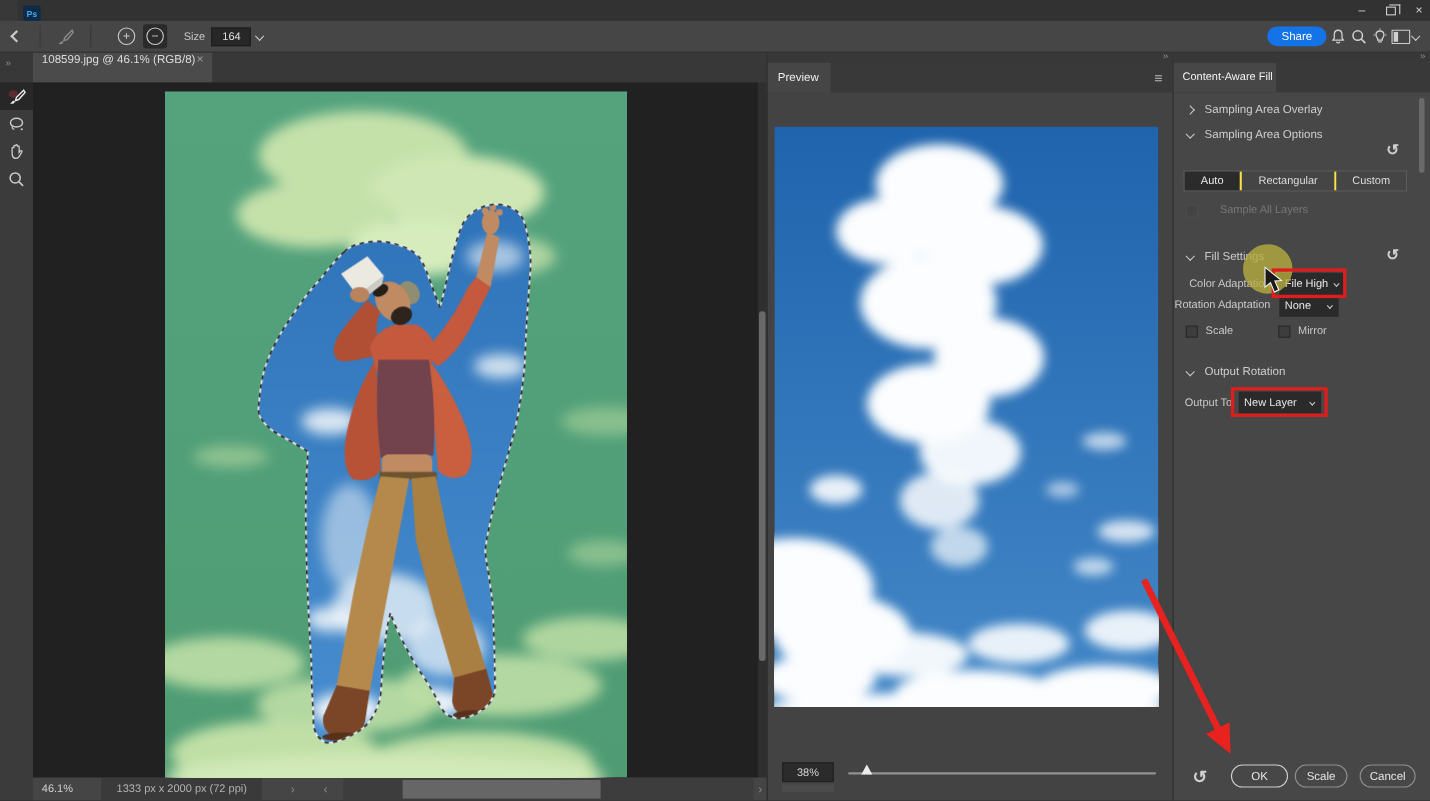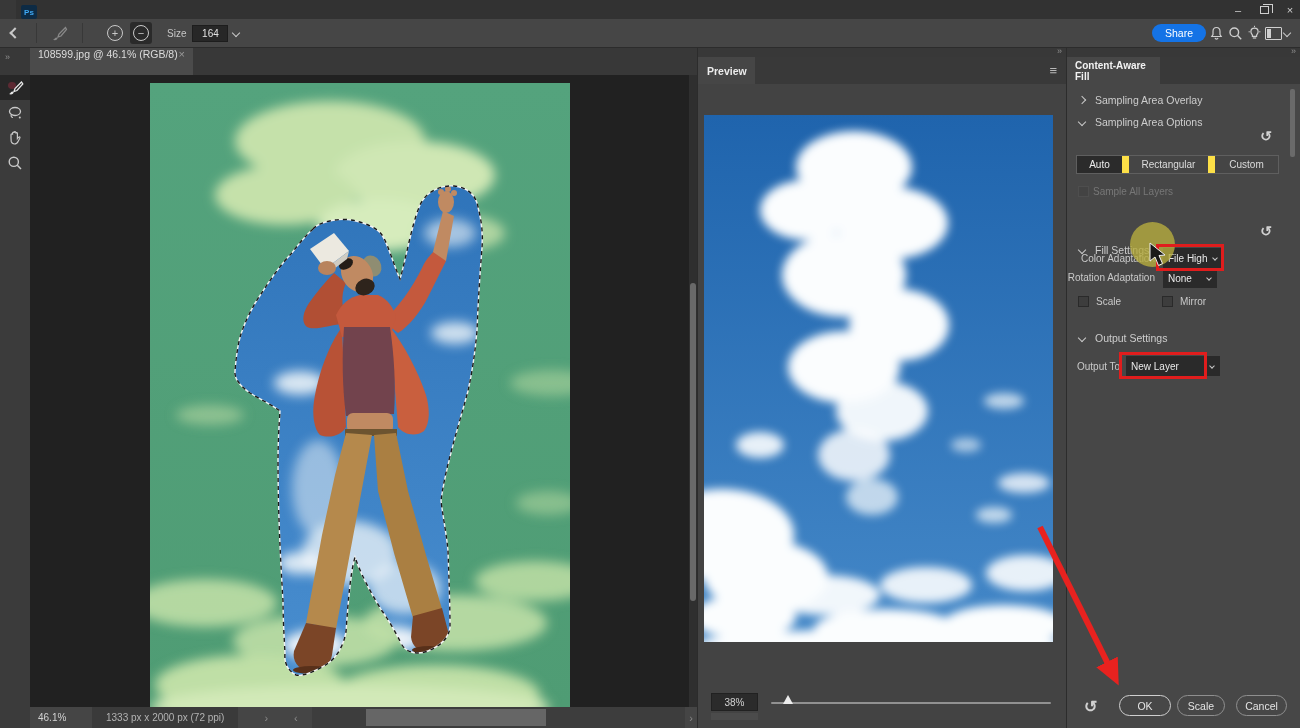--- a/index.html
+++ b/index.html
@@ -57,41 +57,41 @@
   .sb-dims{background:#3a3a3a;color:#b3b3b3;height:21px;line-height:21px;padding:0 14px;margin-left:10px}
   .sb-arrow{color:#8a8a8a;margin-left:26px;font-size:11px}
   .h-scroll{flex:1;height:21px;margin-left:14px;background:#3d3d3d;position:relative}
   .h-thumb{position:absolute;left:54px;top:2px;width:180px;height:17px;background:#666}
   .h-end{color:#8a8a8a;font-size:11px;margin:0 4px}
   
   .preview-panel{position:absolute;left:697px;top:48px;width:369px;height:680px;background:#434343;border-left:1px solid #2c2c2c}
   .panel-strip{position:relative;height:9px;background:#383838}
   .panel-strip .collapse-ico{right:5px;top:-2px}
   .pv-tabbar{height:27px;background:#393939;display:flex}
-  .pv-tab{width:57px;height:27px;background:#464646;color:#ececec;font-weight:bold;font-size:10.5px;
+  .pv-tab{width:57px;height:27px;background:#464646;color:#ececec;font-weight:normal;font-size:10.5px;
           display:flex;align-items:center;padding-left:9px}
   .pv-menu{margin-left:auto;align-self:center;margin-right:9px;color:#b8b8b8;font-size:13px;line-height:1}
   .pv-body{position:relative;height:644px}
   .preview-image{position:absolute;left:6px;top:31px;width:349px;height:527px}
   .pv-zoom-box{position:absolute;left:13px;top:609px;width:47px;height:18px;background:#2b2b2b;border:1px solid #212121;
                color:#d2d2d2;font-size:10px;display:flex;align-items:center;justify-content:center}
   .pv-zoom-shadow{position:absolute;left:13px;top:629px;width:47px;height:7px;background:#4b4b4b}
   .pv-slider{position:absolute;left:73px;top:618px;width:280px;height:2px;background:#919191;border-radius:1px}
   .pv-thumb{position:absolute;left:12px;top:-7px;width:0;height:0;border-left:5px solid transparent;
             border-right:5px solid transparent;border-bottom:9px solid #ececec}
   
   .caf-panel{position:absolute;left:1066px;top:48px;width:234px;height:680px;background:#474747;border-left:1px solid #2c2c2c}
   .caf-tabbar{height:27px;background:#393939;display:flex}
-  .caf-tab{width:93px;height:27px;background:#474747;color:#f2f2f2;font-weight:bold;font-size:10px;
+  .caf-tab{width:93px;height:27px;background:#474747;color:#f2f2f2;font-weight:normal;font-size:10px;
            display:flex;align-items:center;padding-left:8px}
   .caf-body{position:relative;height:644px;font-size:10px}
   .sec-head{position:absolute;left:12px;display:flex;align-items:center;gap:10px;color:#cdcdcd;font-size:10.5px}
   .reset-ico{position:absolute;color:#d0d0d0;font-size:14px;font-weight:bold}
   .seg{position:absolute;left:9px;top:71px;width:203px;height:19px;display:flex;border:1px solid #5f5f5f}
-  .seg-btn{height:100%;display:flex;align-items:center;justify-content:center;color:#dcdcdc;background:#454545;border-right:7px solid #fde047}
+  .seg-btn{height:100%;display:flex;align-items:center;justify-content:center;color:#dcdcdc;background:#454545;border-right:2px solid #fde047}
   .seg-btn:last-child{border-right:none}
   .seg-btn.sel{background:#2b2b2b;color:#ededed}
   .cbx{display:inline-block;width:11px;height:11px;background:#3d3d3d;border:1px solid #2a2a2a}
   .cbx.dim{border-color:#4e4e4e;background:#434343}
   .lbl{color:#c9c9c9}
   .lbl.dim{color:#777}
   .dd{position:absolute;height:20px;background:#2a2a2a;color:#e8e8e8;display:flex;align-items:center;
       padding:0 5px;font-size:10px}
   .dd .chev{margin-left:auto;width:4px;height:4px;border-width:1.3px;margin-right:1px}
   .caf-scroll{position:absolute;right:5px;top:5px;width:5px;height:68px;background:#6a6a6a;border-radius:2px}
@@ -378,26 +378,26 @@
         <span>Sampling Area Options</span>
       </div>
       <span class="reset-ico" style="right:28px;top:44px">↺</span>
 
       <div class="seg">
         <div class="seg-btn sel" style="width:52px">Auto</div>
         <div class="seg-btn" style="width:86px">Rectangular</div>
         <div class="seg-btn" style="flex:1">Custom</div>
       </div>
 
-      <div style="position:absolute;left:11px;top:102px;display:flex;align-items:center;gap:4px">
+      <div style="position:absolute;left:11px;top:102px;display:flex;align-items:center;gap:20px">
         <span class="cbx dim"></span>
         <span class="lbl dim">Sample All Layers</span>
       </div>
 
-      <div class="sec-head" style="top:160px">
+      <div class="sec-head" style="top:143px">
         <span class="chev c-down"></span>
         <span>Fill Settings</span>
       </div>
       <span class="reset-ico" style="right:28px;top:139px">↺</span>
 
       <span class="lbl" style="position:absolute;left:0;top:169px;width:88px;text-align:right">Color Adaptation</span>
       <div class="dd" style="left:96px;top:164px;width:60px">
         <span>File High</span>
           <span class="chev c-down"></span>
       </div>
@@ -412,25 +412,25 @@
         <span class="cbx"></span>
         <span class="lbl">Scale</span>
       </div>
       <div style="position:absolute;left:95px;top:212px;display:flex;align-items:center;gap:7px">
         <span class="cbx"></span>
         <span class="lbl">Mirror</span>
       </div>
 
       <div class="sec-head" style="top:248px">
         <span class="chev c-down"></span>
-        <span>Output Settings</span>
+        <span>Output Rotation</span>
       </div>
 
       <span class="lbl" style="position:absolute;left:10px;top:277px">Output To</span>
-      <div class="dd" style="left:59px;top:272px;width:94px">
+      <div class="dd" style="left:59px;top:272px;width:75px">
         <span>New Layer</span>
           <span class="chev c-down"></span>
       </div>
 
       <span class="reset-ico" style="left:17px;top:613px;font-size:16px">↺</span>
       <div class="pill primary" style="left:52px;top:611px;width:52px">OK</div>
       <div class="pill" style="left:110px;top:611px;width:48px">Scale</div>
       <div class="pill" style="left:169px;top:611px;width:51px">Cancel</div>
     </div>
   </div>

